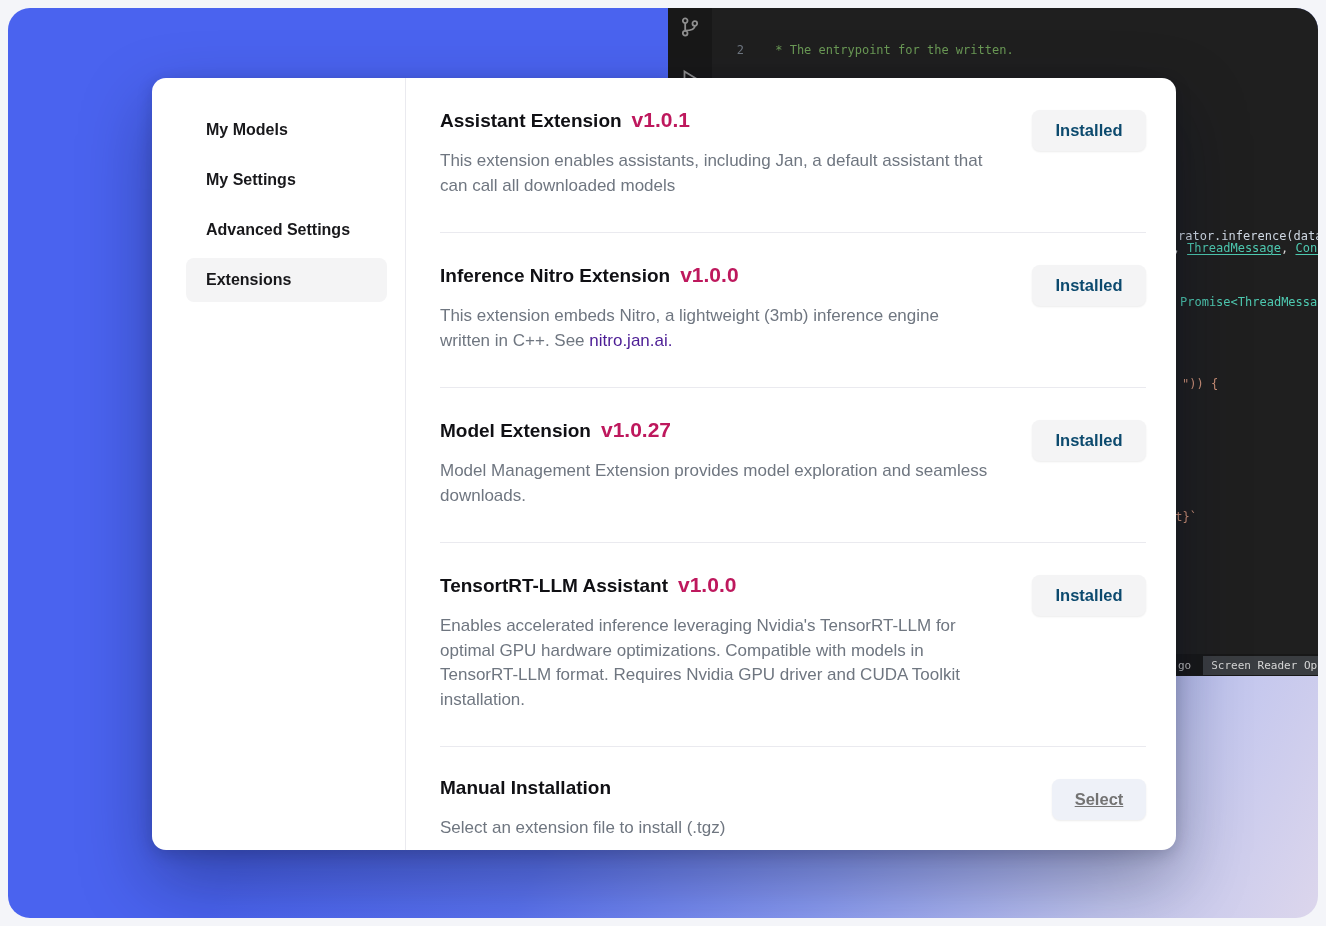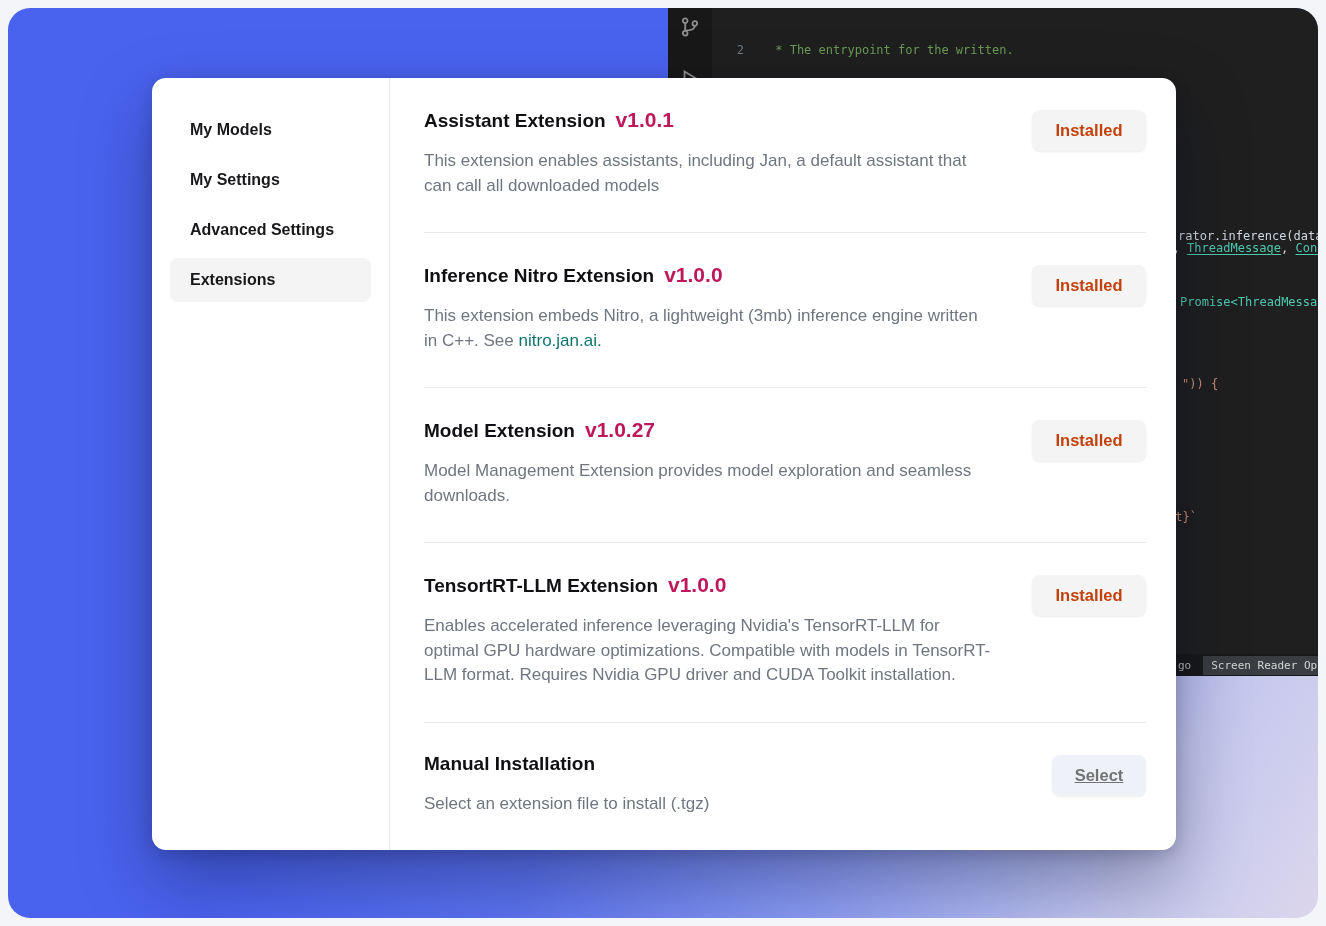--- a/index.html
+++ b/index.html
@@ -28,35 +28,35 @@
   .frag-2 { left:514px; top:369px; color:#ce9178; }
   .frag-3 { left:500px; top:502px; color:#ce9178; }
   .statusbar { position:absolute; left:44px; right:0; bottom:0; height:22px; background:#181818;
                display:flex; align-items:center; font-family:"DejaVu Sans Mono", monospace; font-size:11px; color:#bdbdbd; }
   .status-go { margin-left:466px; }
   .status-badge { margin-left:12px; background:#3a3d41; color:#d6d6d6; padding:3px 8px; white-space:nowrap; }
 
   
   .panel { position:absolute; left:144px; top:70px; width:1024px; height:772px; background:#ffffff; border-radius:14px;
            box-shadow:0 30px 70px rgba(10,15,40,.35), 0 4px 16px rgba(10,15,40,.18); display:flex; overflow:hidden; }
-  .sidebar { width:238px; flex:none; border-right:1px solid #eaeaef; padding:30px 18px; }
+  .sidebar { width:238px; flex:none; border-right:1px solid #eaeaef; padding:30px 18px;margin-left:16px; }
   .side-item { height:44px; display:flex; align-items:center; padding:0 20px; border-radius:8px;
                font-size:16px; font-weight:700; color:#18181b; margin-bottom:6px; cursor:pointer; }
   .side-item.active { background:#f4f4f5;text-align:center; }
   .content { flex:1; padding:0 30px 0 34px; }
   .row { display:flex; justify-content:flex-start; align-items:flex-start; padding:30px 0 34px; border-bottom:1px solid #eaeaef; }
   .row:last-child { border-bottom:none; }
   .row-text { flex:1; padding-right:40px; }
   .row-title-line { display:flex; align-items:baseline; }
   .row-title { font-size:19px; font-weight:700; color:#101014; }
   .version { font-size:21px; font-weight:700; color:#be185d; margin-left:10px; }
   .row-desc { margin-top:17px; font-size:17px; line-height:24.5px; color:#6f7680; max-width:582px; }
-  .link { color:#0f766e; text-decoration:none; cursor:pointer; }
+  .link { color:#4c1d95; text-decoration:none; cursor:pointer; }
   .btn { flex:none; min-width:114px; height:41px; margin-top:2px; padding:0 18px; border:0; border-radius:8px;
-         background:#f4f4f5; color:#c2410c; font-family:"Liberation Sans", sans-serif; font-size:16.5px; font-weight:600;
+         background:#f4f4f5; color:#0c4a6e; font-family:"Liberation Sans", sans-serif; font-size:16.5px; font-weight:600;
          box-shadow:0 1px 2px rgba(0,0,0,.08); cursor:pointer; }
   .btn.primary { min-width:94px; color:#737373; background:#eef1f8;text-decoration:underline; }
 </style>
 </head>
 <body>
 
 <div class="stage">
   <div class="frame">
 
     <div class="editor">
@@ -153,21 +153,21 @@
               <span class="version">v1.0.27</span>
             </div>
             <div class="row-desc">Model Management Extension provides model exploration and seamless downloads.</div>
           </div>
           <button class="btn">Installed</button>
         </div>
 
         <div class="row">
           <div class="row-text">
             <div class="row-title-line">
-              <span class="row-title">TensortRT-LLM Extension</span>
+              <span class="row-title">TensortRT-LLM Assistant</span>
               <span class="version">v1.0.0</span>
             </div>
             <div class="row-desc">Enables accelerated inference leveraging Nvidia's TensorRT-LLM for optimal GPU hardware optimizations. Compatible with models in TensorRT-LLM format. Requires Nvidia GPU driver and CUDA Toolkit installation.</div>
           </div>
           <button class="btn">Installed</button>
         </div>
 
         <div class="row">
           <div class="row-text">
             <div class="row-title-line">

